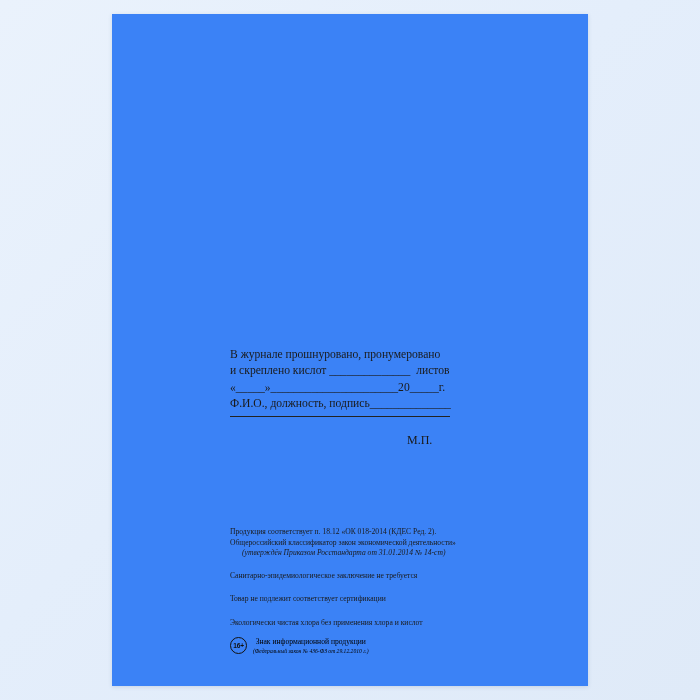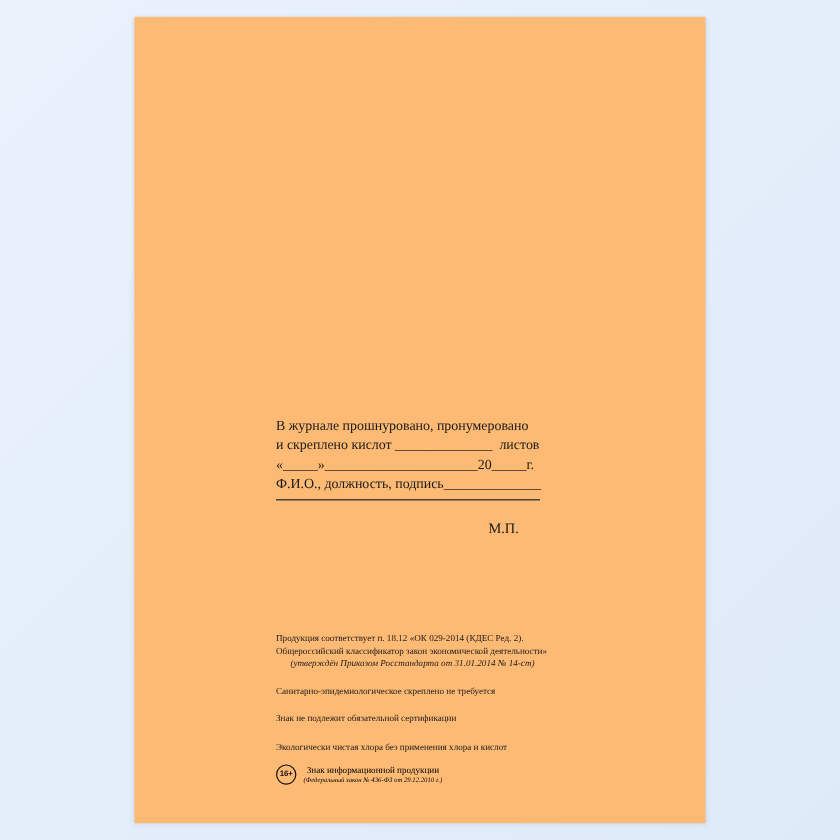--- a/index.html
+++ b/index.html
@@ -23,21 +23,21 @@
     position: absolute;
     inset: 0;
     background: linear-gradient(135deg, #eaf2fc 0%, #e4eefb 45%, #dfeaf8 100%);
   }
   #page {
     position: absolute;
     left: 112px;
     top: 14px;
     width: 476px;
     height: 672px;
-    background: #fdba74;
+    background: #3b82f6;
     box-shadow: 0 1px 4px rgba(70,100,140,0.18);
   }
   .block-main {
     position: absolute;
     left: 118px;
     top: 333px;
     width: 300px;
     font-size: 11.6px;
     line-height: 16.4px;
     color: #1a1a1a;
@@ -137,26 +137,26 @@
       <div class="line">и скреплено кислот ______________  листов</div>
       <div class="line">«_____»______________________20_____г.</div>
       <div class="line">Ф.И.О., должность, подпись______________</div>
       <div class="line-rule"></div>
     </div>
 
     <div class="mp">М.П.</div>
 
     <div class="block-footer">
       <div class="fgroup">
-        <div class="f1">Продукция соответствует п. 18.12 «ОК 029-2014 (КДЕС Ред. 2).</div>
+        <div class="f1">Продукция соответствует п. 18.12 «ОК 018-2014 (КДЕС Ред. 2).</div>
         <div class="f1">Общероссийский классификатор закон экономической деятельности»</div>
         <div class="f-ital">(утверждён Приказом Росстандарта от 31.01.2014 № 14-ст)</div>
       </div>
-      <div class="f-single">Санитарно-эпидемиологическое скреплено не требуется</div>
-      <div class="f-single">Знак не подлежит обязательной сертификации</div>
+      <div class="f-single">Санитарно-эпидемиологическое заключение не требуется</div>
+      <div class="f-single">Товар не подлежит соответствует сертификации</div>
       <div class="f-single">Экологически чистая хлора без применения хлора и кислот</div>
     </div>
 
     <div class="agebox">
       <div class="age-circle">16+</div>
       <div class="age-text">
         <div class="age-title">Знак информационной продукции</div>
         <div class="age-sub">(Федеральный закон № 436-ФЗ от 29.12.2010 г.)</div>
       </div>
     </div>

